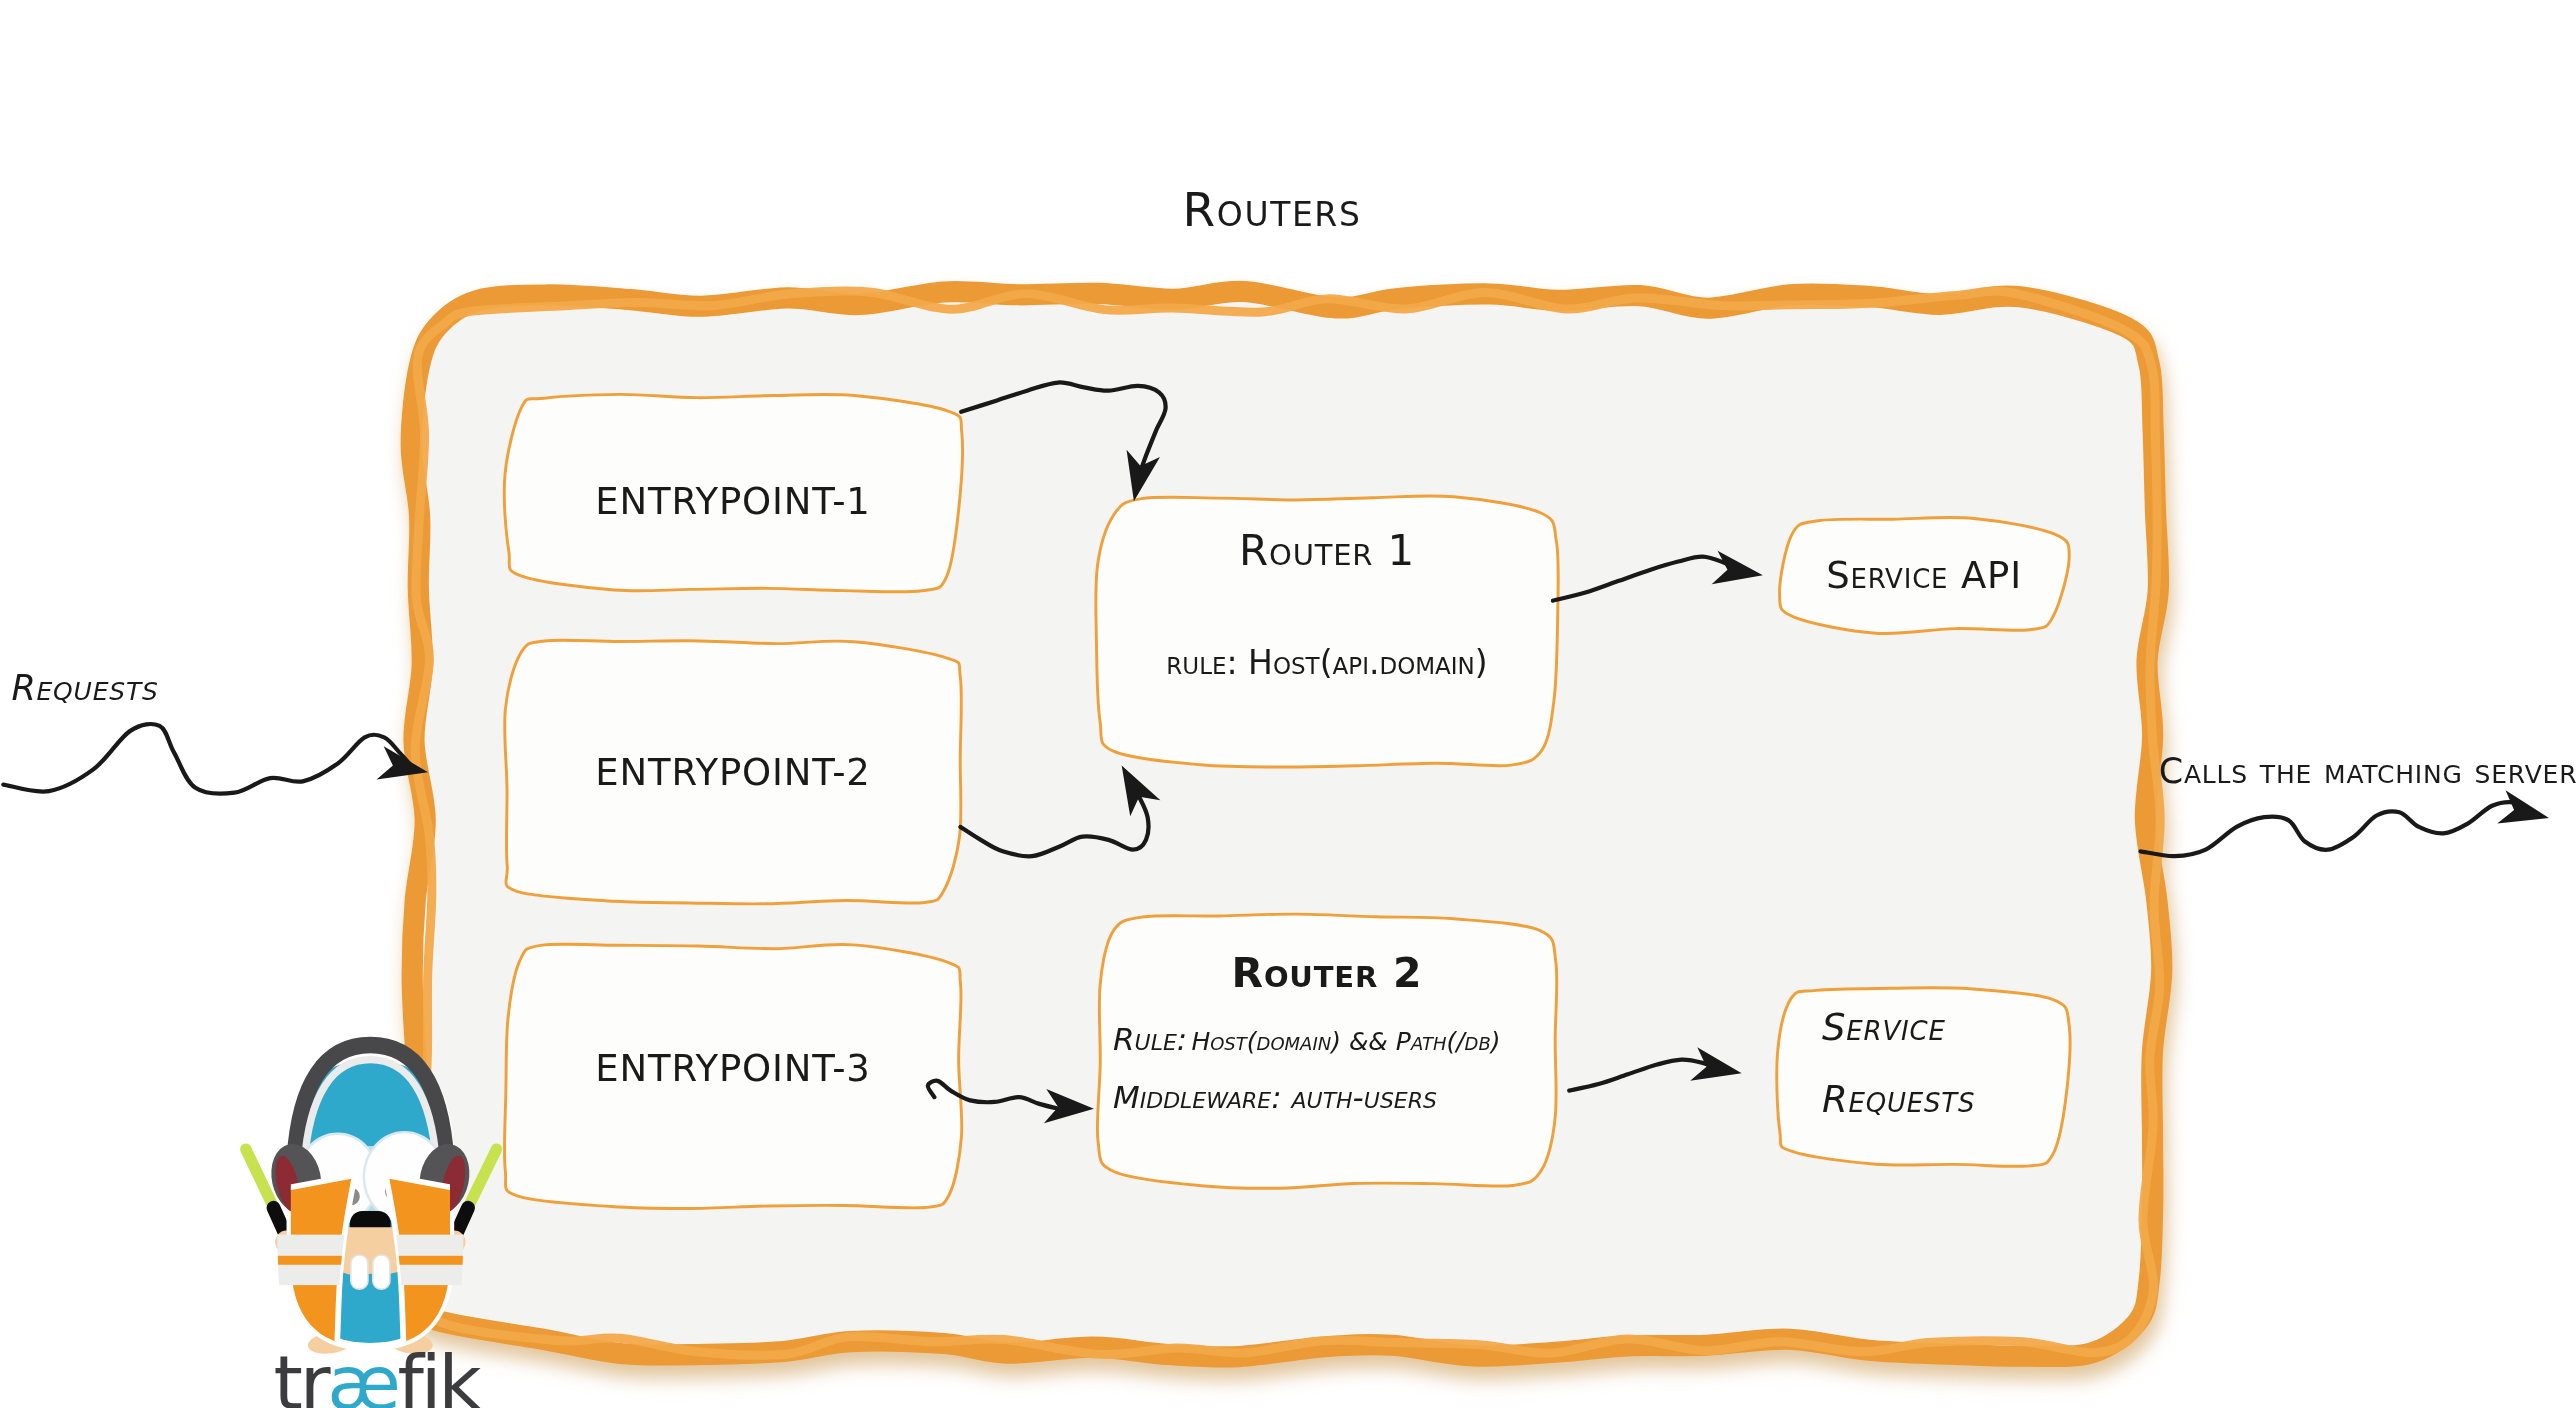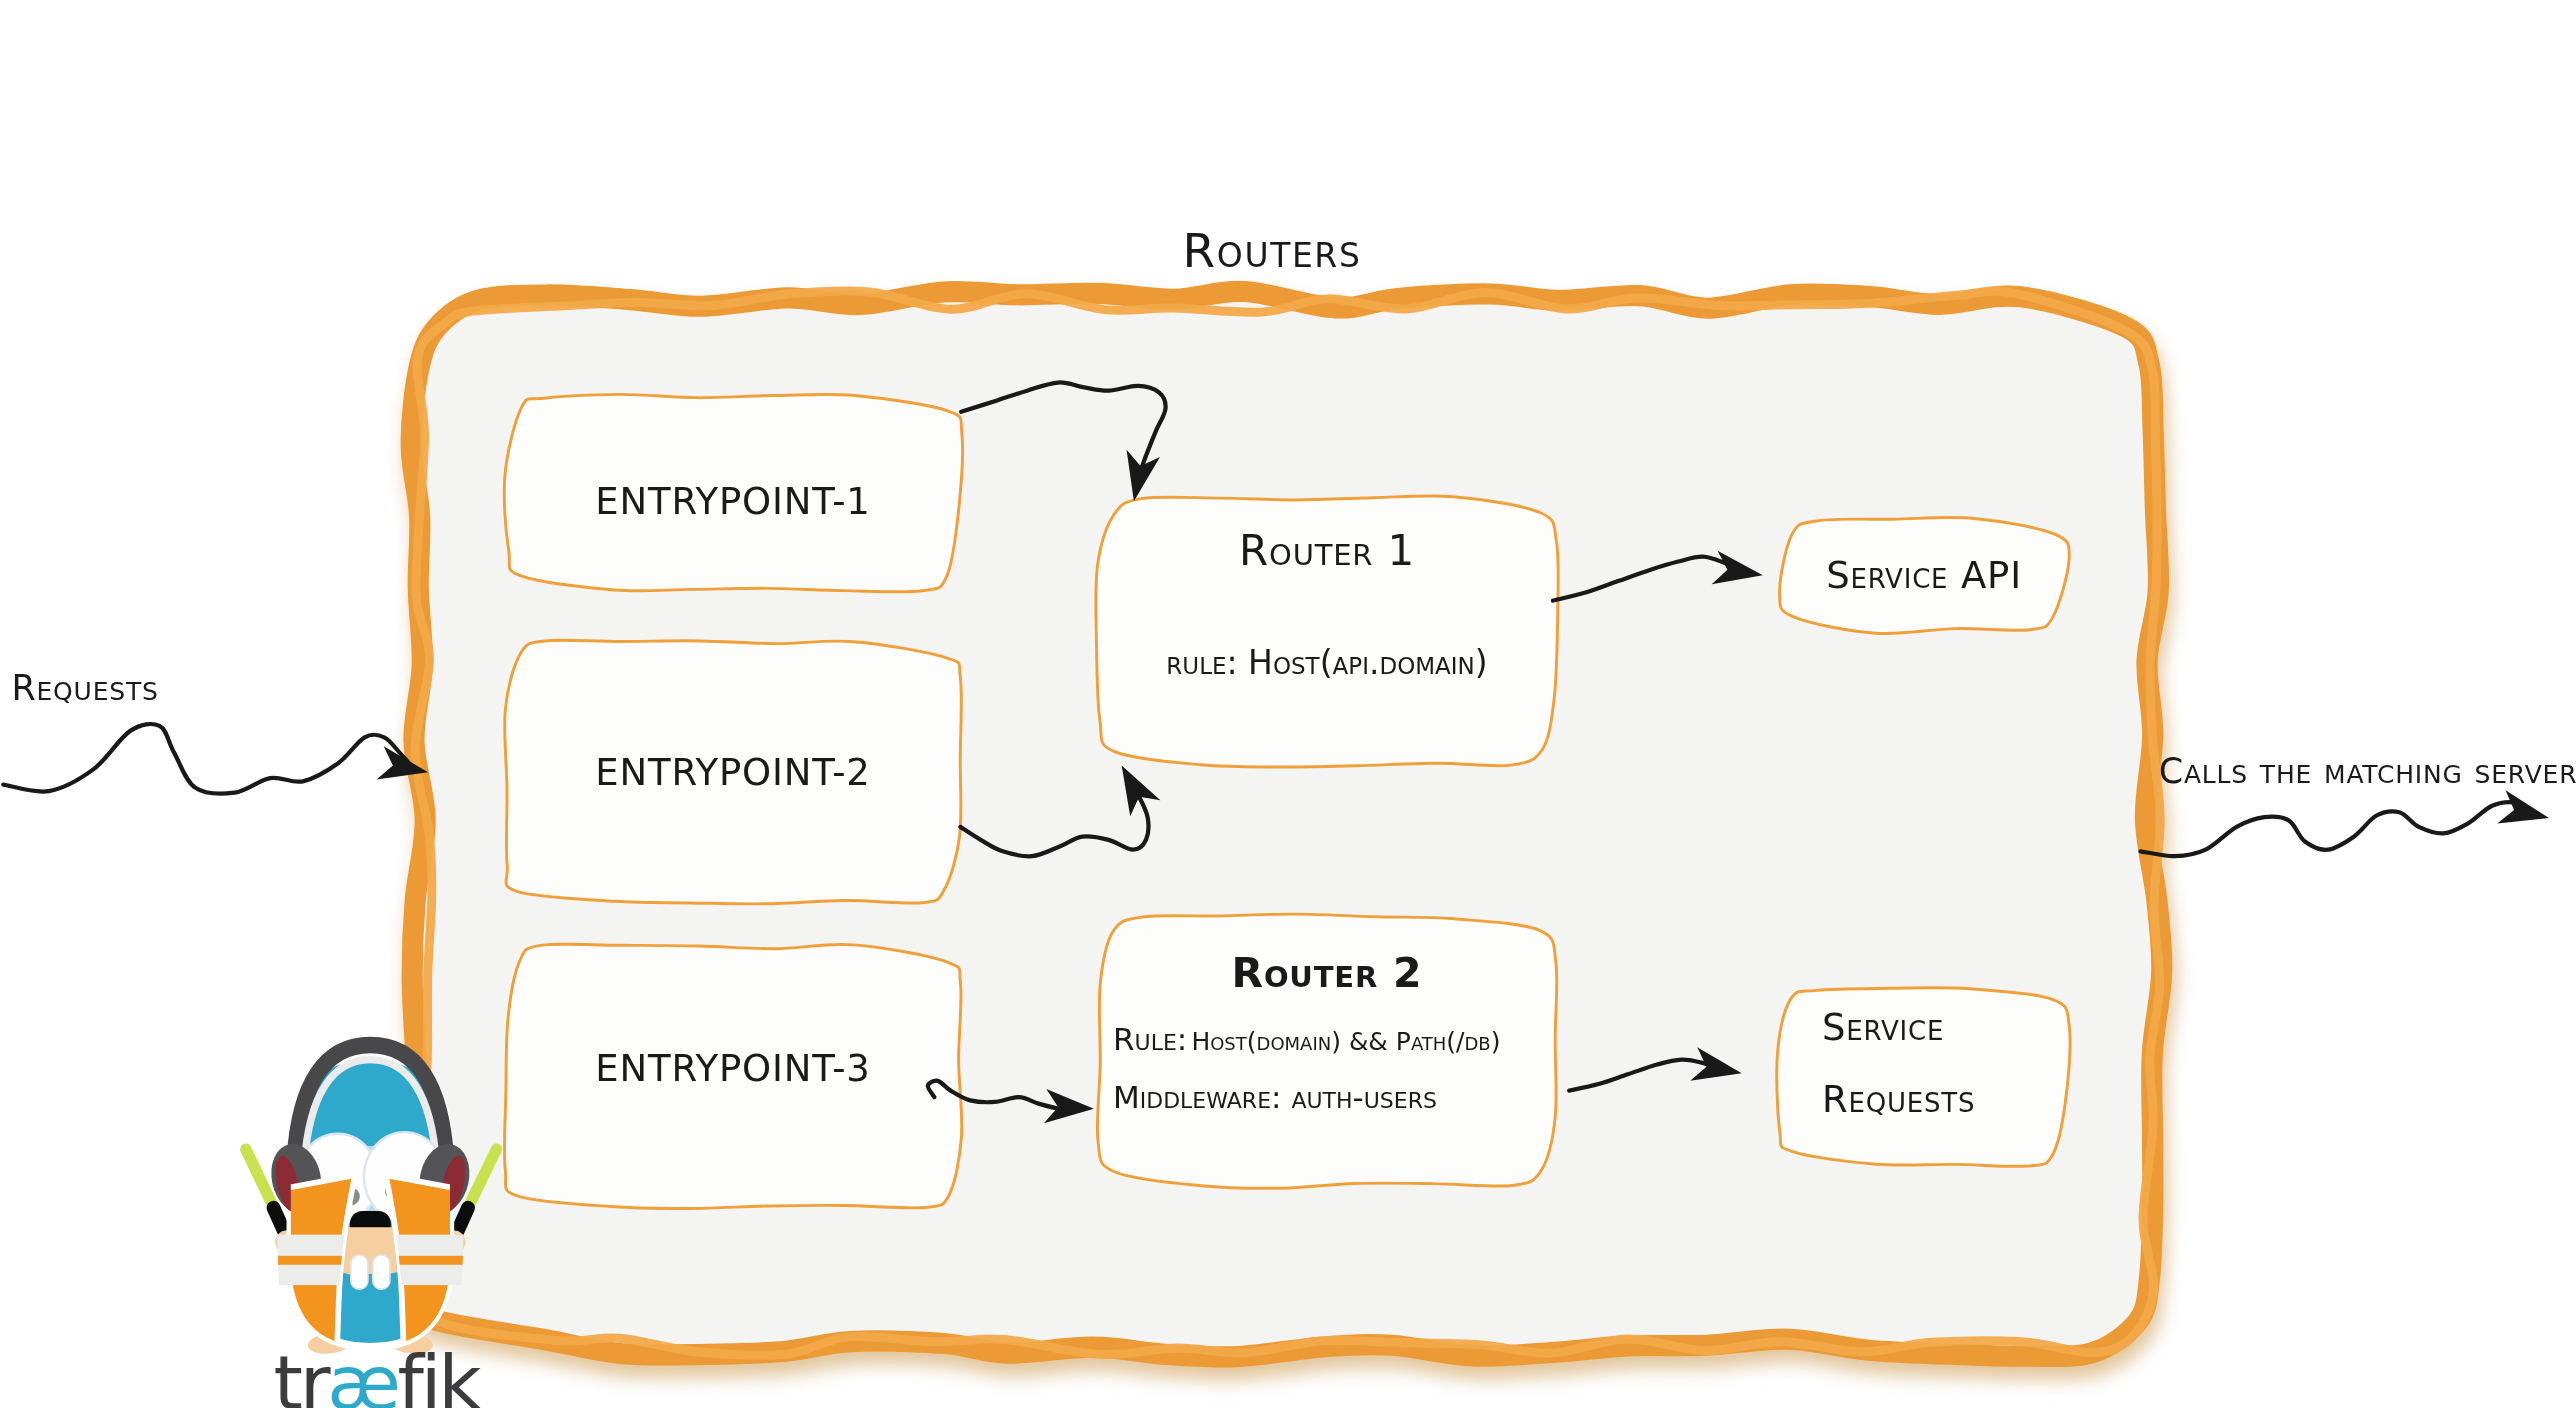--- a/index.html
+++ b/index.html
@@ -5,24 +5,24 @@
   html,body{margin:0;padding:0;}
   body{
     width:2576px;height:1408px;position:relative;overflow:hidden;
     background:#ffffff;
     font-family:"DejaVu Sans", sans-serif;
     color:#1a1a1a;
   }
   #scene{position:absolute;left:0;top:0;z-index:1;}
   .lbl{position:absolute;z-index:2;white-space:nowrap;color:#1a1a1a;}
   .center{transform:translate(-50%,-50%);text-align:center;}
-  .vcenter{transform:translate(0,-50%);}
+  .vcenter{transform:translate(0,-50%);font-style:italic;}
   .sc{font-variant:small-caps;}
   .caps{text-transform:uppercase;}
-  .title{font-size:47px;letter-spacing:1.6px;margin-top:41px;}
+  .title{font-size:47px;letter-spacing:1.6px;}
   .side{font-size:35px;letter-spacing:0.8px;}
   .ep{font-size:37px;letter-spacing:0.8px;}
   .rtitle1{font-size:42px;letter-spacing:0.8px;}
   .rtitle2{font-size:41px;letter-spacing:0.8px;font-weight:bold;}
   .rule1{font-size:33px;}
   .rule2-label{font-size:31px;}
   .rule2-value{font-size:25px;}
   .mw{font-size:31px;}
   .svc{font-size:37px;letter-spacing:0.8px;}
   .logo-text{font-size:75px;letter-spacing:-3.3px;color:#3c3c3e;transform:translate(-50%,0);z-index:3;}

